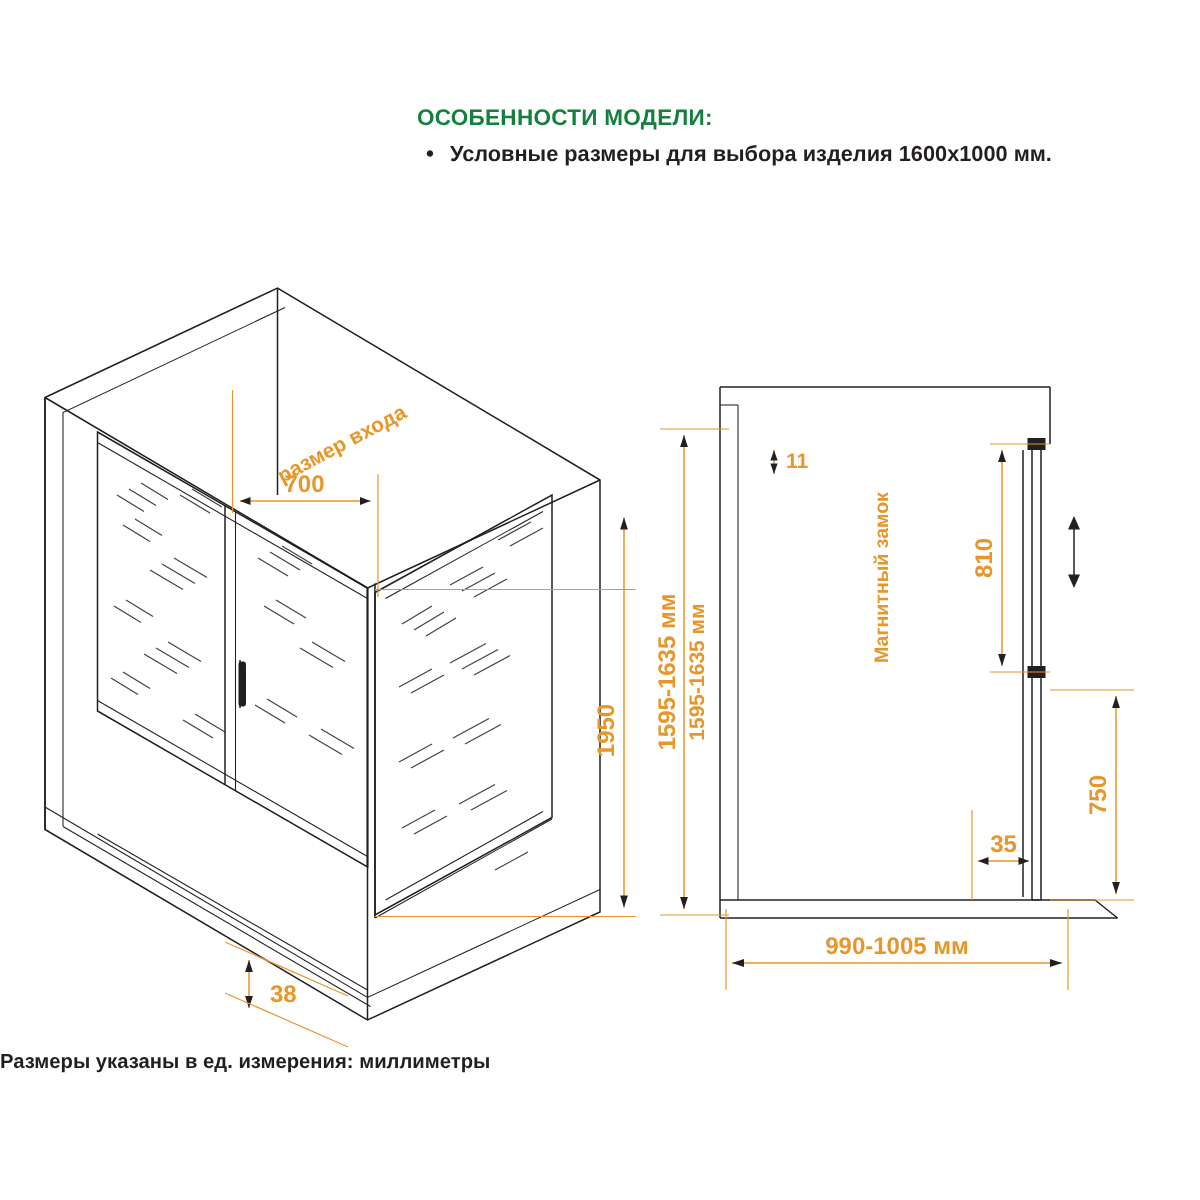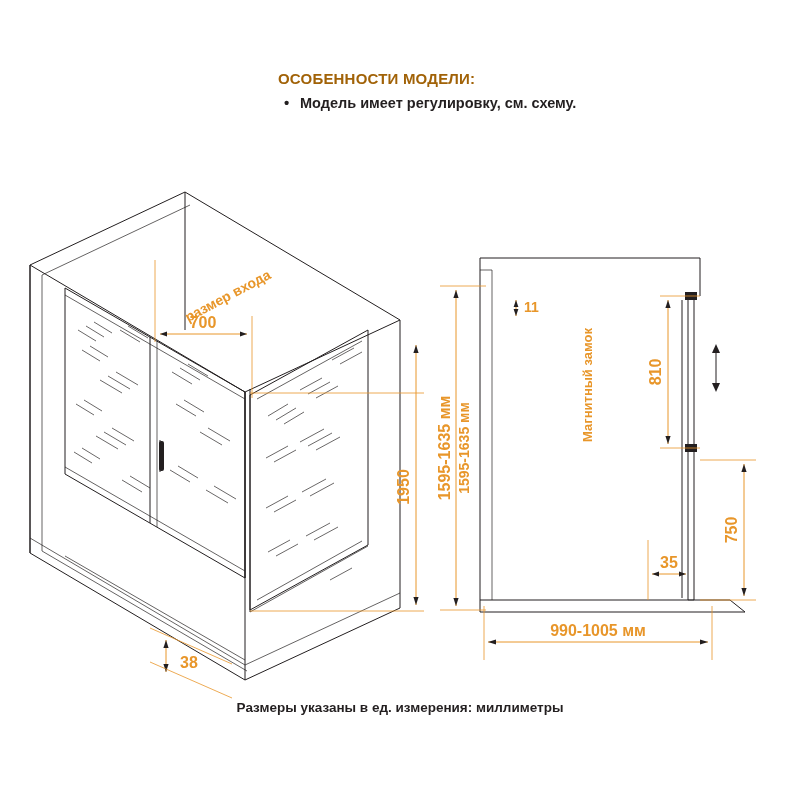--- a/index.html
+++ b/index.html
@@ -27,21 +27,21 @@
     width: 800px;
     height: 800px;
   }
   .features {
     position: absolute;
     left: 278px;
     top: 70px;
     width: 500px;
   }
   .features-title {
-    color: #a16207;
+    color: #15803d;
     font-weight: bold;
     font-size: 15px;
     letter-spacing: 0.2px;
     margin: 0 0 6px 0;
   }
   .features ul {
     margin: 0;
     padding-left: 22px;
     list-style: none;
   }
@@ -59,21 +59,20 @@
     left: -16px;
     top: 0;
     font-size: 15px;
     color: #231f20;
   }
   .footnote {
     position: absolute;
     left: 0;
     top: 700px;
     width: 800px;
-    text-align: center;
     font-size: 13.5px;
     font-weight: bold;
     color: #231f20;
   }
   .dimtext {
     fill: #e8962a;
     font-family: "Liberation Sans", sans-serif;
     font-weight: bold;
   }
   .dimtext.sz16 { font-size: 16px; }
@@ -107,21 +106,21 @@
   .fill-dark { fill: #231f20; }
 </style>
 </head>
 <body>
 
 <div id="stage">
 
   <div class="features">
     <p class="features-title">ОСОБЕННОСТИ МОДЕЛИ:</p>
     <ul>
-      <li>Модель имеет регулировку, см. схему.</li>
+      <li>Условные размеры для выбора изделия 1600x1000 мм.</li>
     </ul>
   </div>
 
   <svg class="drawing" viewBox="0 0 800 800">
 
     <g>
 
       <path class="dark-line" d="M 30 265 L 185 192 L 400 320 L 400 608 L 245 680 L 30 553 Z"></path>
       <path class="dark-line" d="M 30 265 L 30 553"></path>
       <path class="dark-line" d="M 185 192 L 185 330"></path>

